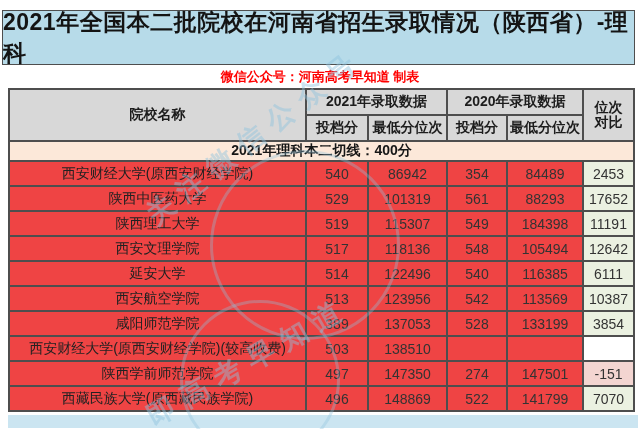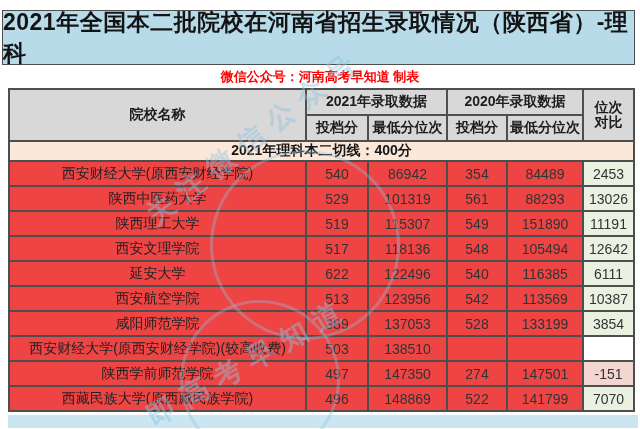--- a/index.html
+++ b/index.html
@@ -119,41 +119,41 @@
     <td>354</td>
     <td>84489</td>
     <td class="diff-pos">2453</td>
   </tr>
         <tr>
     <td class="cell-name">陕西中医药大学</td>
     <td>529</td>
     <td>101319</td>
     <td>561</td>
     <td>88293</td>
-    <td class="diff-pos">13026</td>
+    <td class="diff-pos">17652</td>
   </tr>
         <tr>
     <td class="cell-name">陕西理工大学</td>
     <td>519</td>
     <td>115307</td>
     <td>549</td>
-    <td>151890</td>
+    <td>184398</td>
     <td class="diff-pos">11191</td>
   </tr>
         <tr>
     <td class="cell-name">西安文理学院</td>
     <td>517</td>
     <td>118136</td>
     <td>548</td>
     <td>105494</td>
     <td class="diff-pos">12642</td>
   </tr>
         <tr>
     <td class="cell-name">延安大学</td>
-    <td>622</td>
+    <td>514</td>
     <td>122496</td>
     <td>540</td>
     <td>116385</td>
     <td class="diff-pos">6111</td>
   </tr>
         <tr>
     <td class="cell-name">西安航空学院</td>
     <td>513</td>
     <td>123956</td>
     <td>542</td>

